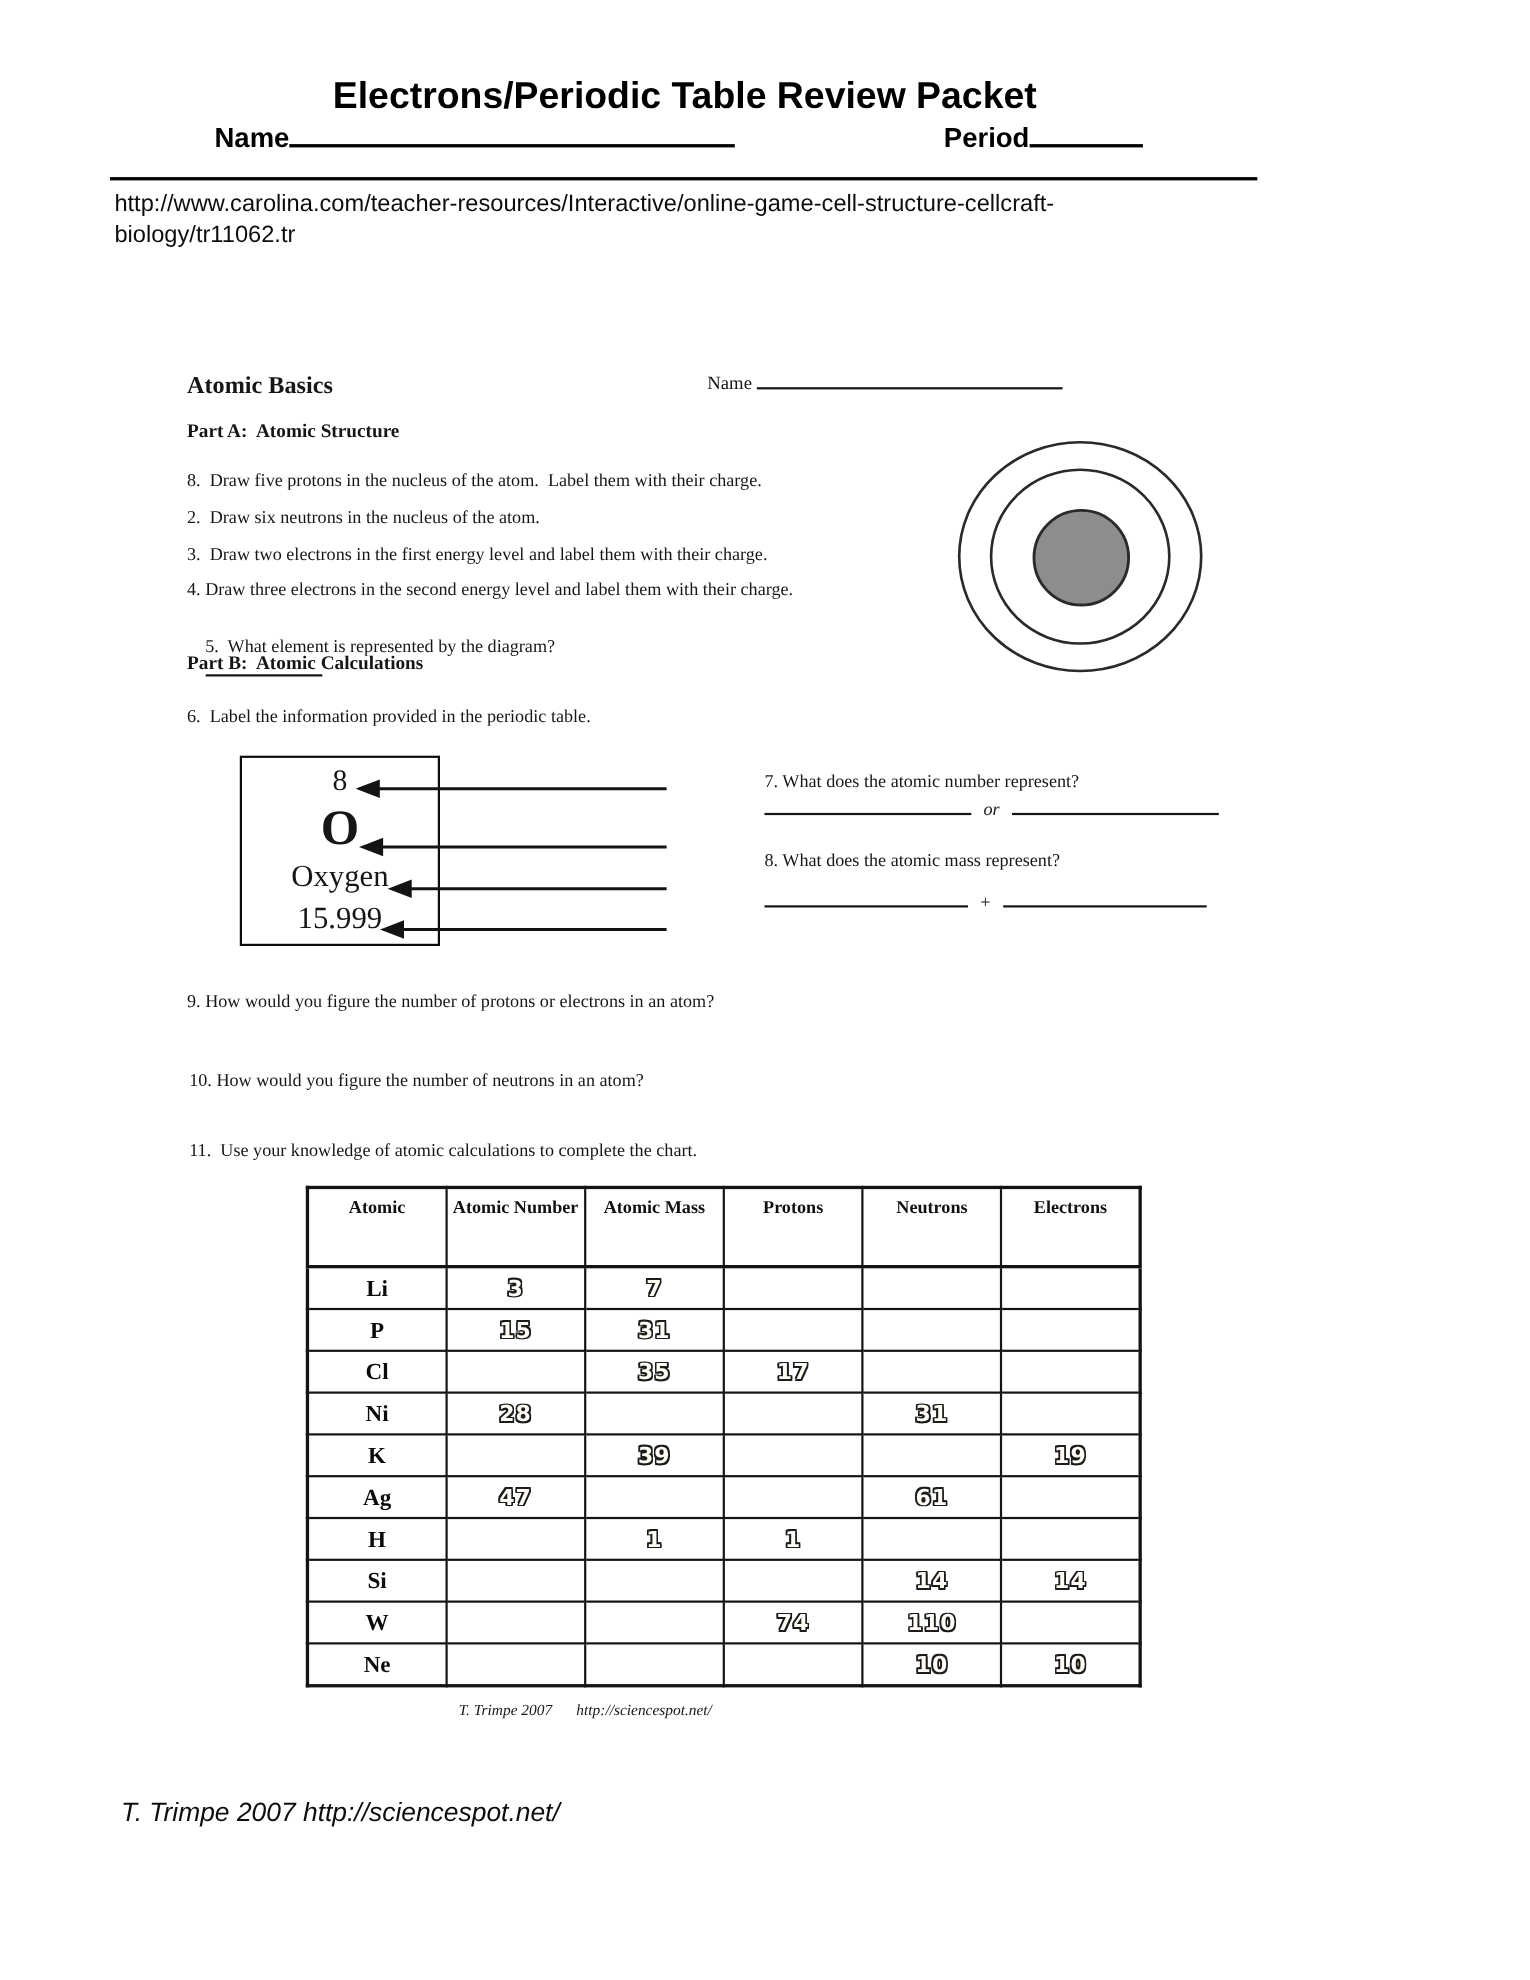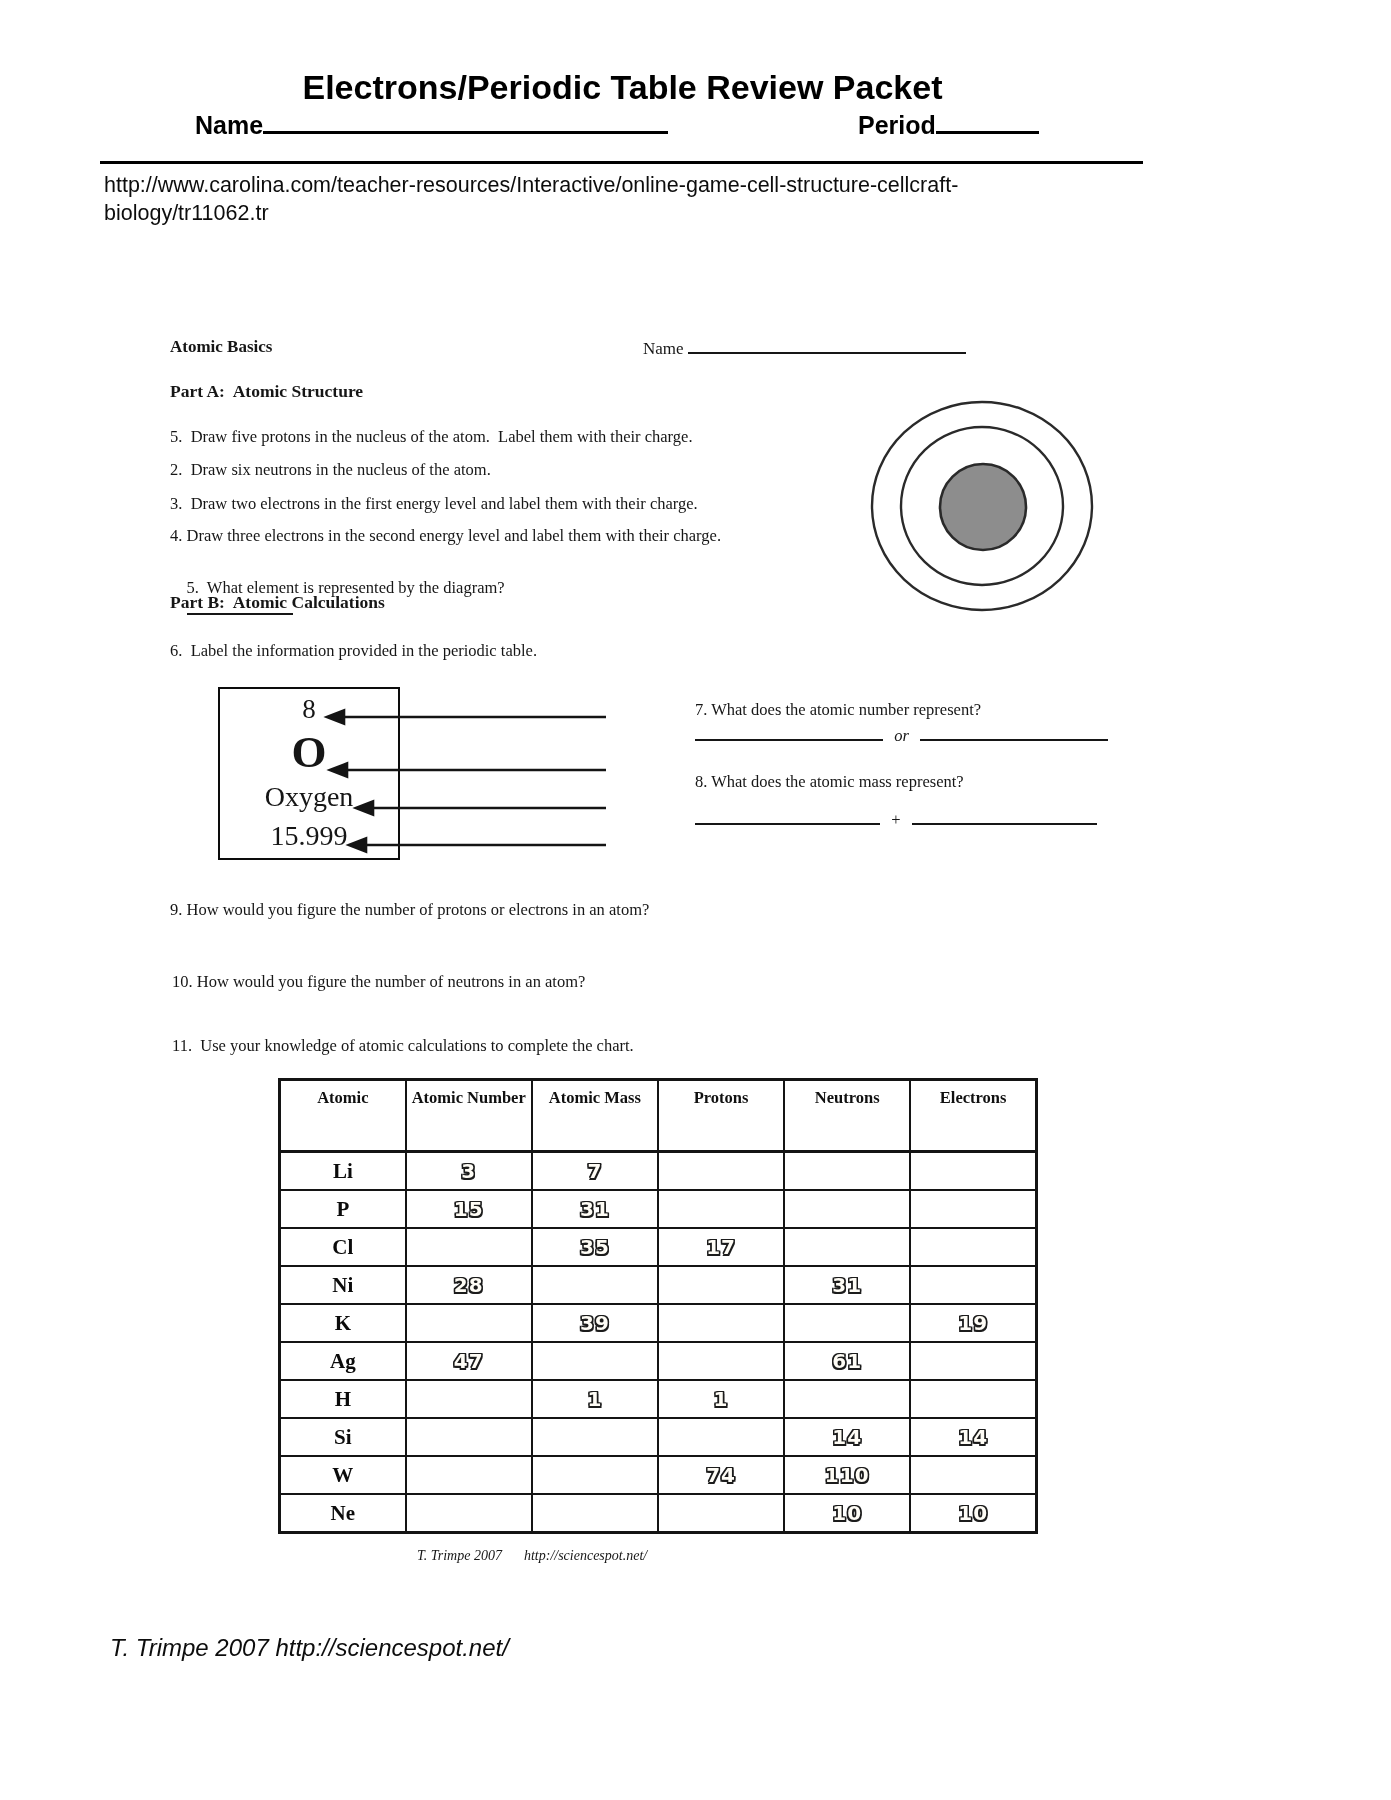--- a/index.html
+++ b/index.html
@@ -12,21 +12,21 @@
              font-size:34px;font-weight:bold;letter-spacing:0px;color:#000;}
   .hdr-line{top:109px;font-size:25px;font-weight:bold;color:#000;white-space:nowrap;}
   .uline-h{display:inline-block;border-bottom:3px solid #000;height:22px;vertical-align:baseline;}
   .rule{left:100px;top:161px;width:1043px;height:3px;background:#000;}
   .url-text{left:104px;top:171px;width:958px;font-size:21.5px;line-height:1.32;color:#0d0d0d;}
 
   
   .ws{font-family:"Liberation Serif","DejaVu Serif",serif;color:#161616;}
   .ws-b{font-weight:bold;}
   .pre{white-space:pre-wrap;}
-  .ws-title{left:170px;top:337px;font-size:17px;}
+  .ws-title{left:170px;top:337px;font-size:22px;}
   .ws-name{left:643px;top:337px;font-size:17px;}
   .uline-s{display:inline-block;border-bottom:2px solid #161616;height:15px;vertical-align:baseline;}
   .part-head{font-size:17.5px;}
   .q{font-size:16.5px;}
   .blank{display:inline-block;border-bottom:2.2px solid #161616;height:15px;vertical-align:baseline;}
 
   
   .el-box{left:218px;top:687px;width:182px;height:173px;border:2px solid #0c0c0c;
           text-align:center;box-sizing:border-box;}
   .el-num{font-size:27px;line-height:36px;margin-top:2px;}
@@ -74,21 +74,21 @@
   <div class="abs url-text">http://www.carolina.com/teacher-resources/Interactive/online-game-cell-structure-cellcraft-biology/tr11062.tr</div>
 
   <div class="abs ws ws-b ws-title">Atomic Basics</div>
   <div class="abs ws ws-name">
     <span>Name</span>
     <span class="uline-s" style="width:278px;"></span>
   </div>
 
   <div class="abs ws ws-b part-head pre" style="left:170px;top:381px;">Part A:  Atomic Structure</div>
 
-  <div class="abs ws q pre" style="left:170px;top:427px;">5.  Draw five protons in the nucleus of the atom.  Label them with their charge.</div>
+  <div class="abs ws q pre" style="left:170px;top:427px;">8.  Draw five protons in the nucleus of the atom.  Label them with their charge.</div>
   <div class="abs ws q pre" style="left:170px;top:460px;font-family:Liberation Serif, serif;">2.  Draw six neutrons in the nucleus of the atom.</div>
   <div class="abs ws q pre" style="left:170px;top:494px;">3.  Draw two electrons in the first energy level and label them with their charge.</div>
   <div class="abs ws q pre" style="left:170px;top:526px;">4. Draw three electrons in the second energy level and label them with their charge.</div>
   <div class="abs ws q pre" style="left:170px;top:558px;">
     <span>5.  What element is represented by the diagram?</span>
     <span class="blank" style="width:106px;"></span>
   </div>
 
   <svg class="abs" style="left:860px;top:385px;" width="250" height="245" viewBox="860 385 250 245">
     <ellipse cx="982" cy="506" rx="110" ry="104" fill="none" stroke="#2a2a2a" stroke-width="2.4"></ellipse>

